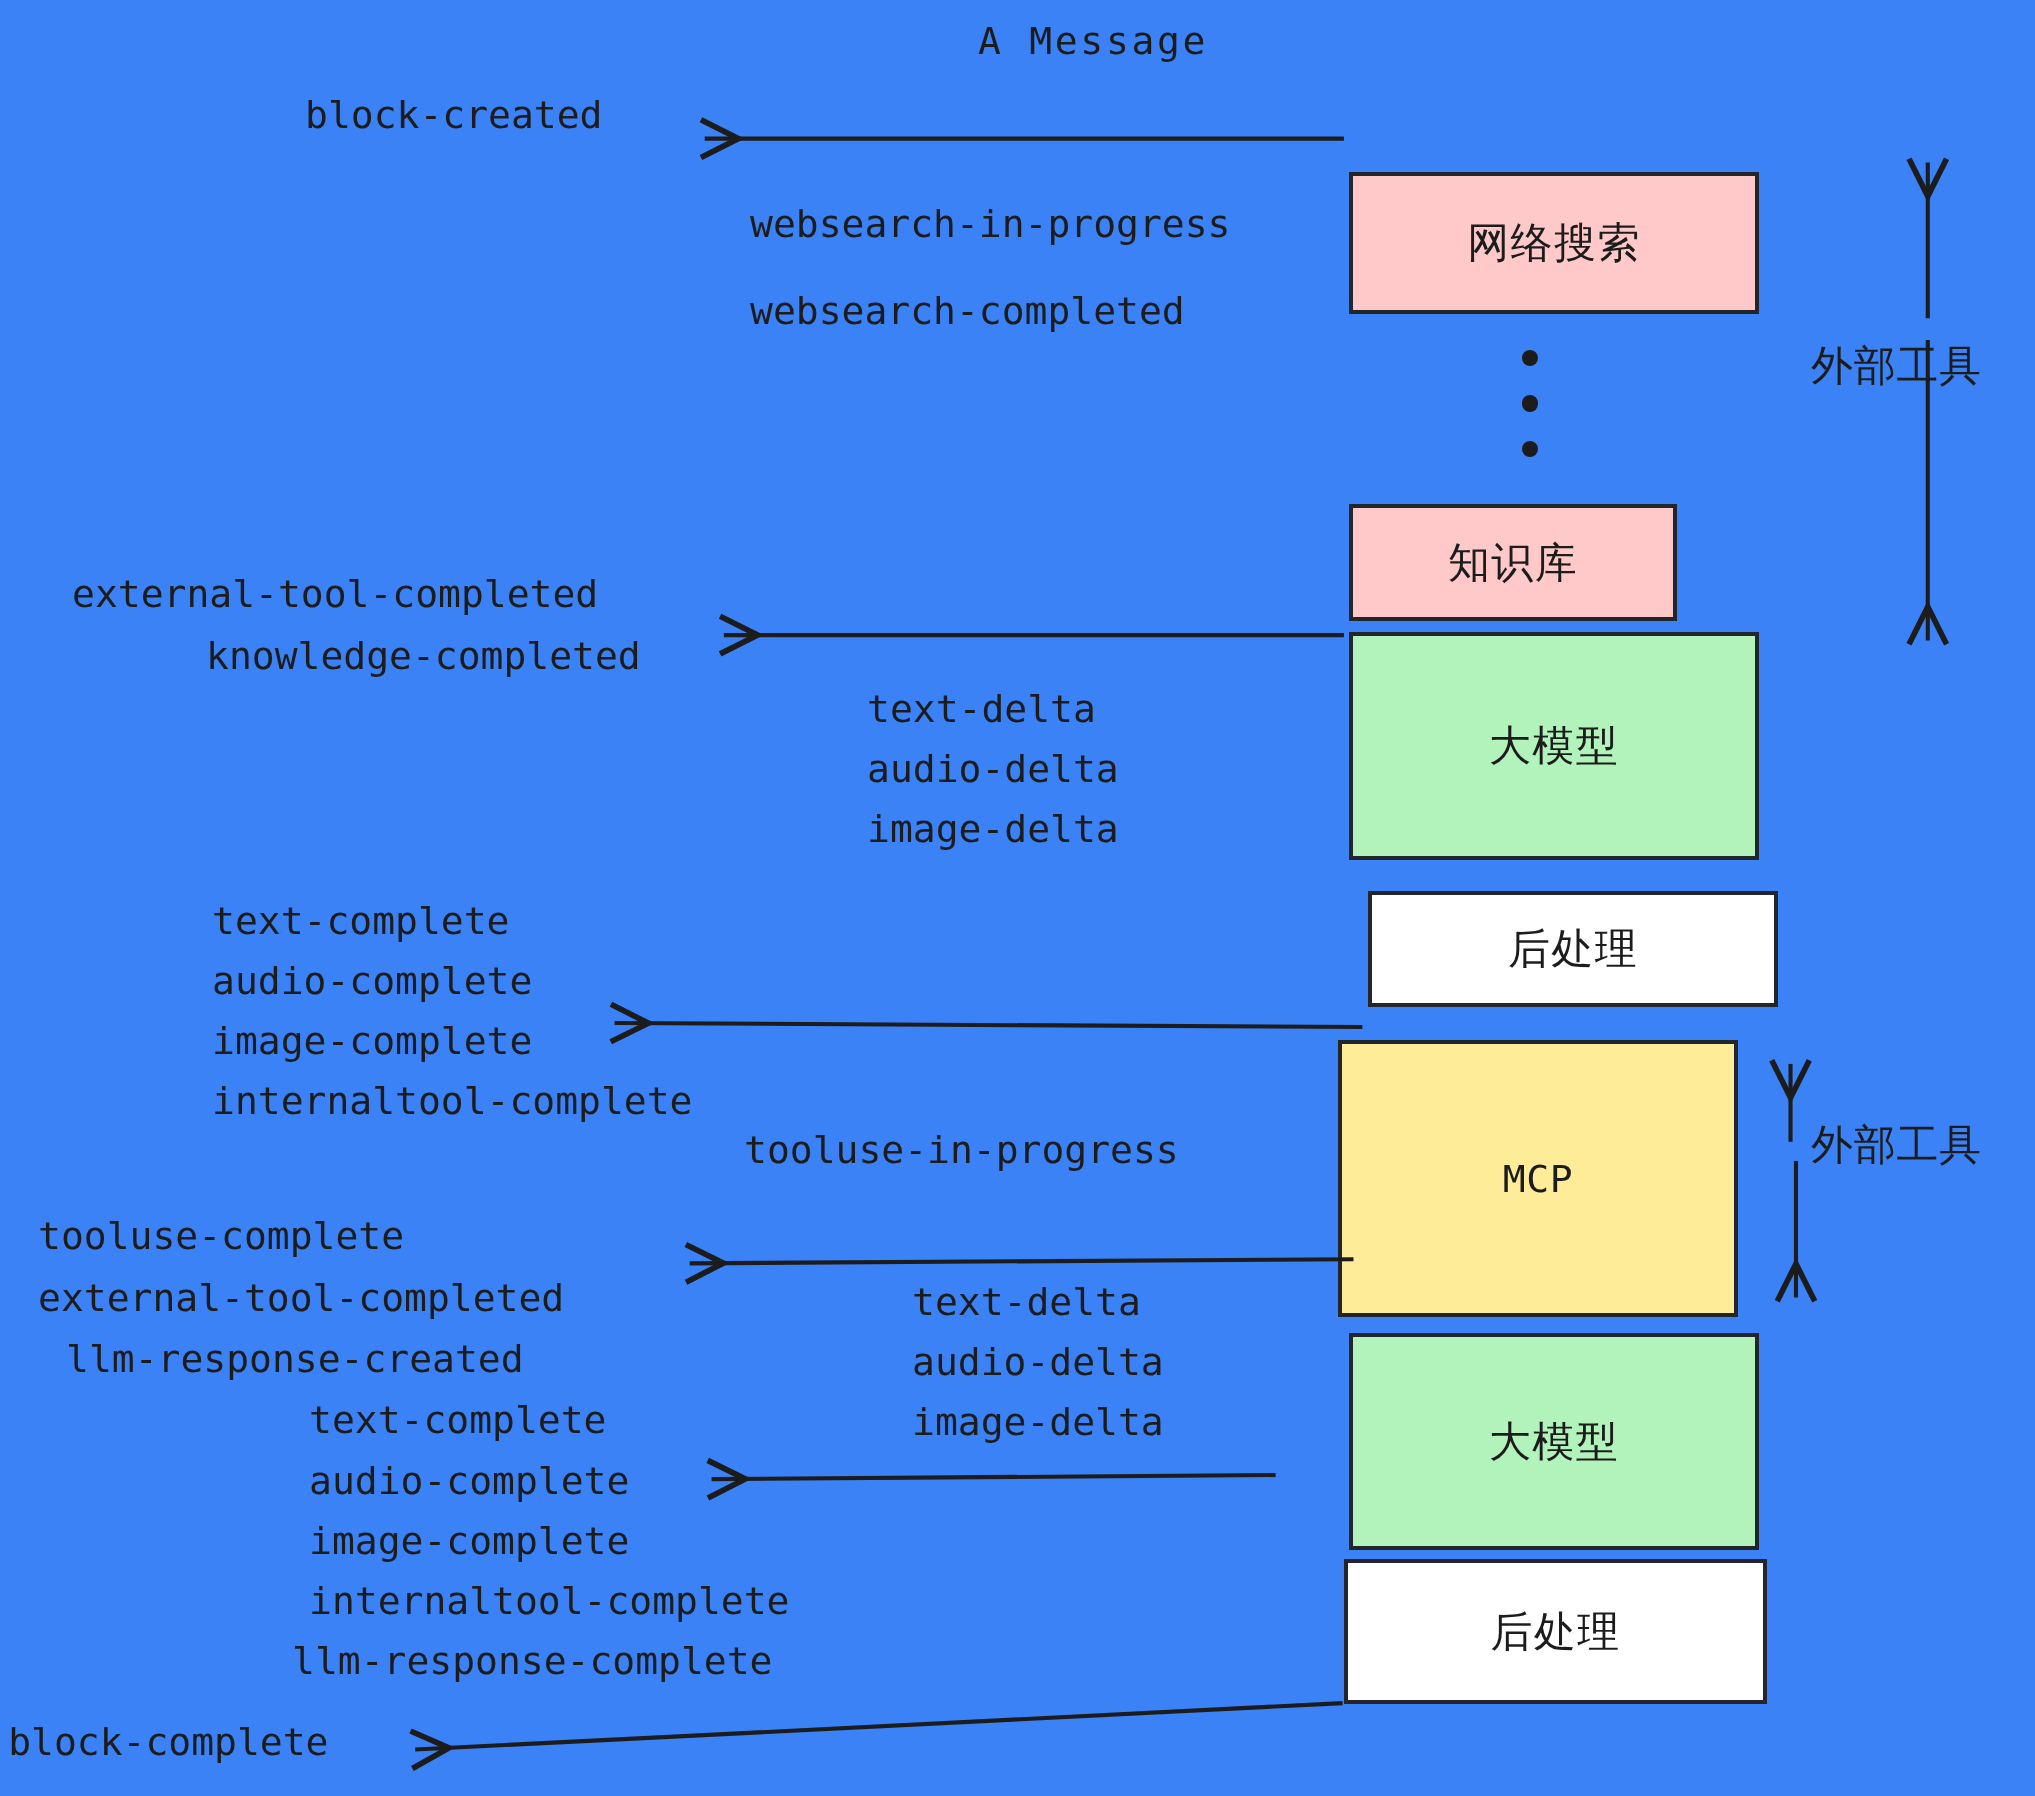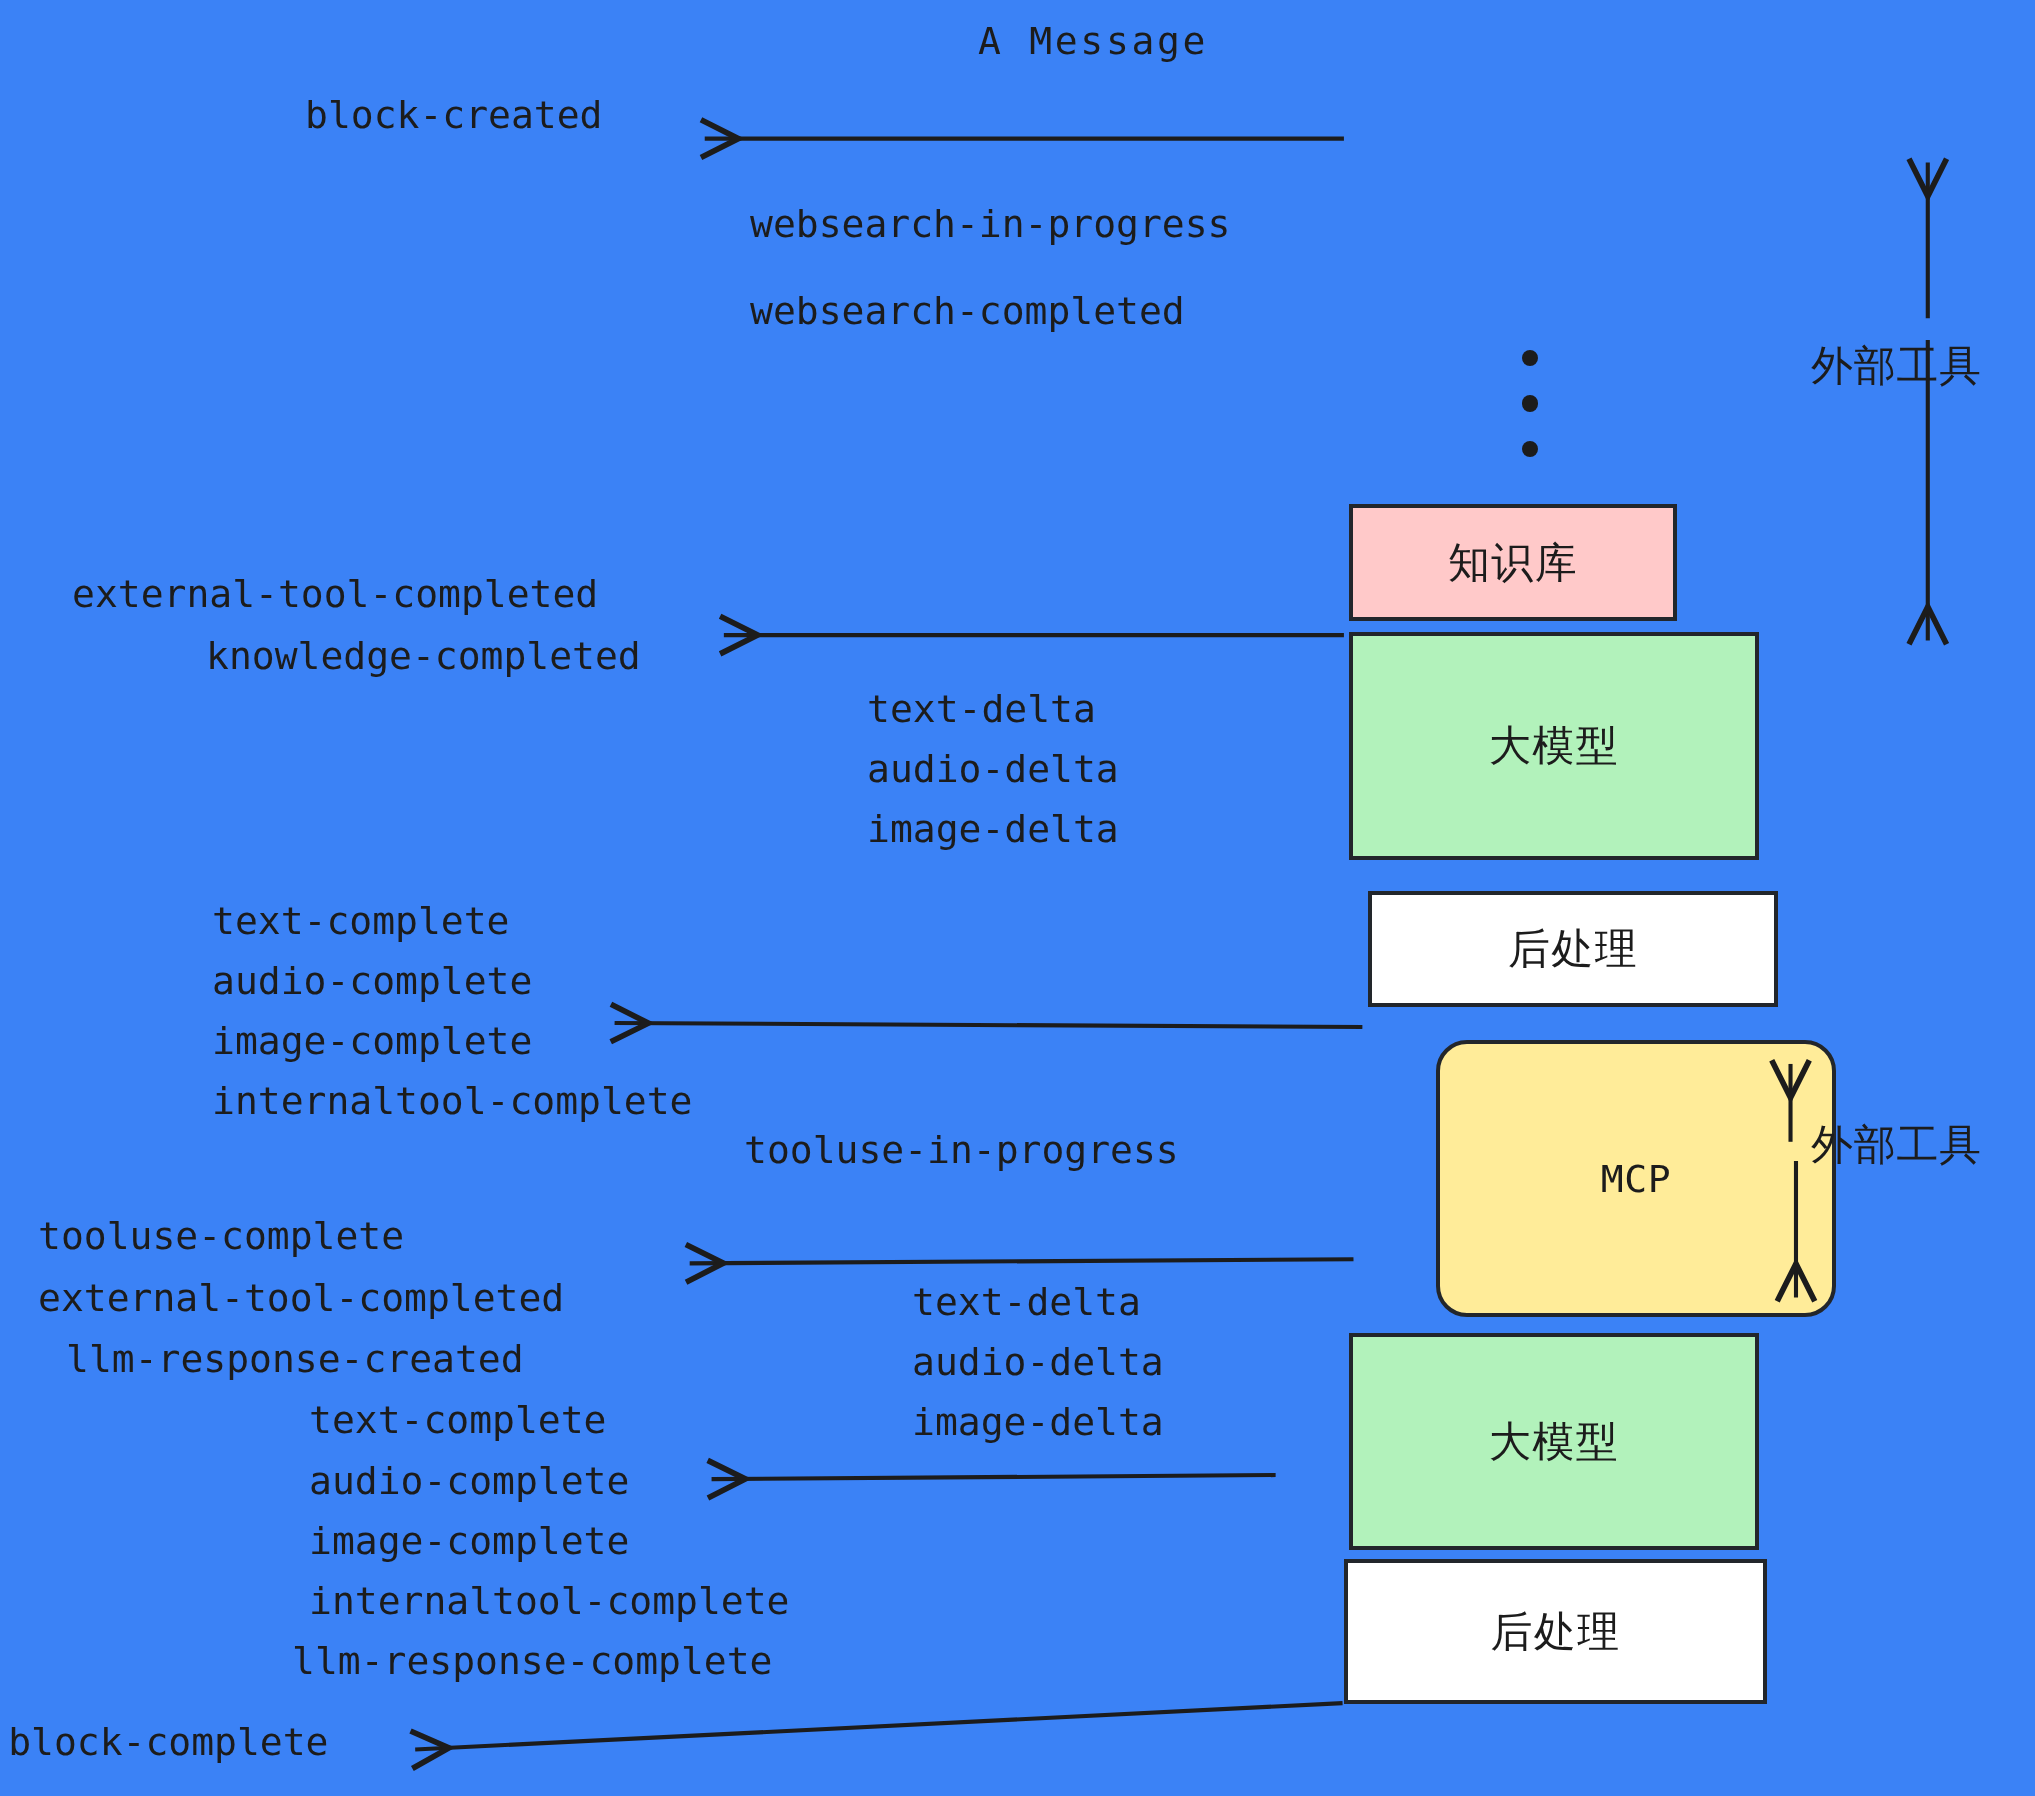--- a/index.html
+++ b/index.html
@@ -65,40 +65,43 @@
   }
   svg.overlay{position:absolute;left:0;top:0;width:2035px;height:1796px;pointer-events:none;}
 </style>
 </head>
 <body>
 
 <div id="stage">
 
   <div class="title" style="left:978px;top:19px;">A Message</div>
 
+  <div class="nodebox" style="left:1349px;top:172px;width:410px;height:142px;background:#FFC9C9;">
+    <span class="cn">网络搜索</span>
+  </div>
 
   <div class="dots" style="left:1522px;top:350px;">
     <i></i>
       <i></i>
       <i></i>
   </div>
 
   <div class="nodebox" style="left:1349px;top:504px;width:328px;height:117px;background:#FFC9C9;">
     <span class="cn">知识库</span>
   </div>
 
   <div class="nodebox" style="left:1349px;top:632px;width:410px;height:228px;background:#B2F2BB;">
     <span class="cn">大模型</span>
   </div>
 
   <div class="nodebox" style="left:1368px;top:891px;width:410px;height:116px;background:#FFFFFF;">
     <span class="cn">后处理</span>
   </div>
 
-  <div class="nodebox" style="left:1436px;top:1040px;width:400px;height:277px;background:#FFEC99;border-radius:31px;">
+  <div class="nodebox" style="left:1338px;top:1040px;width:400px;height:277px;background:#FFEC99;">
     <span class="en">MCP</span>
   </div>
 
   <div class="nodebox" style="left:1349px;top:1333px;width:410px;height:217px;background:#B2F2BB;">
     <span class="cn">大模型</span>
   </div>
 
   <div class="nodebox" style="left:1344px;top:1559px;width:423px;height:145px;background:#FFFFFF;">
     <span class="cn">后处理</span>
   </div>

